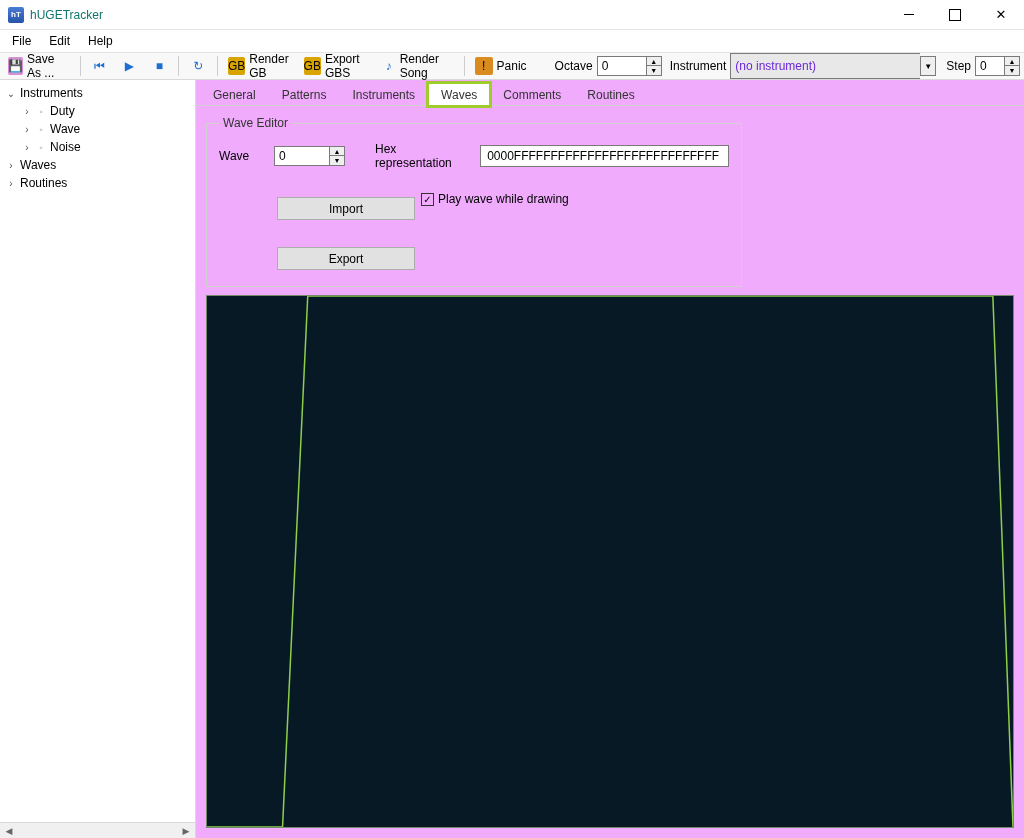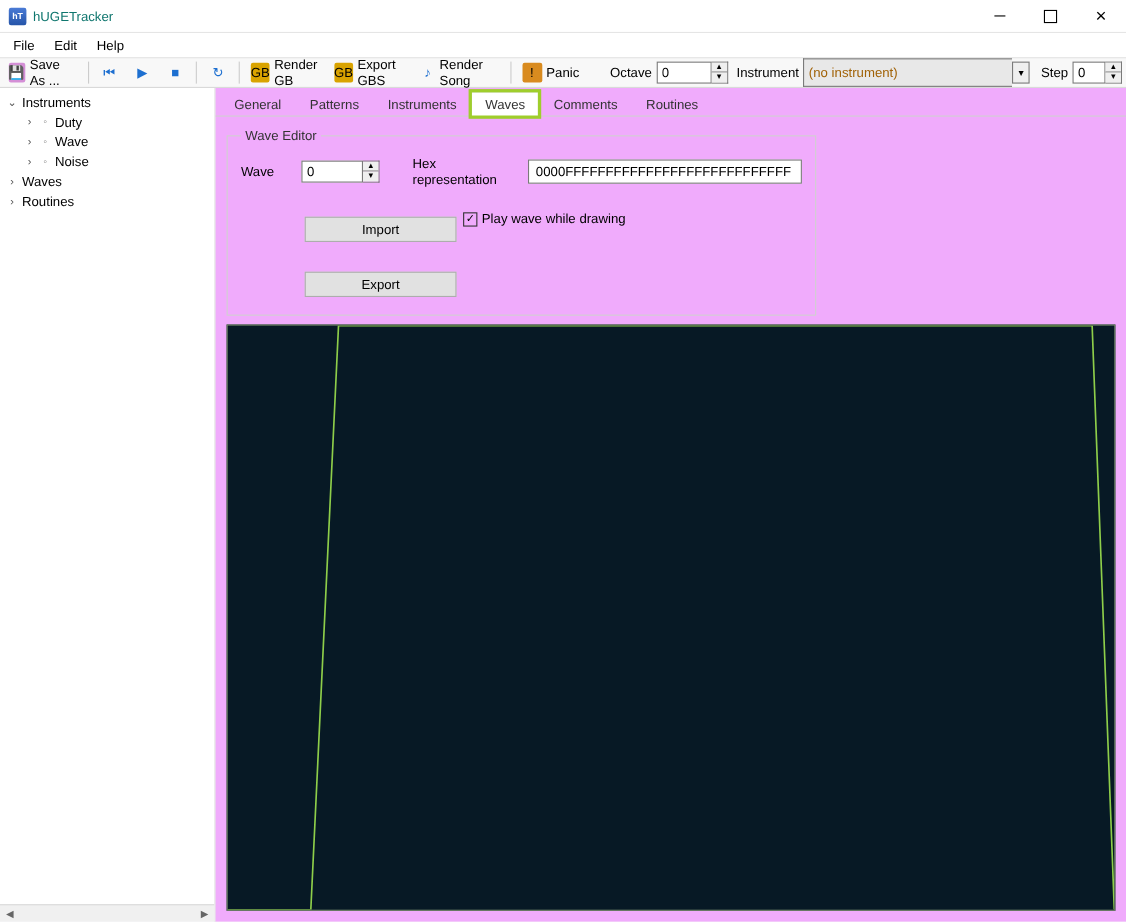--- a/index.html
+++ b/index.html
@@ -20,21 +20,21 @@
 .toolbar { height: 28px; display:flex; align-items:center; padding: 2px 4px; gap:4px; border-top:1px solid #e3e3e3; border-bottom:1px solid #d9d9d9; background:#f8f8f8;}
 .tb-icon { width:18px; height:18px; display:inline-flex; align-items:center; justify-content:center; border-radius:2px;}
 .tb-sep { width:1px; height:20px; background:#ccc; margin:0 2px; }
 .tb-btn { display:flex; align-items:center; gap:4px; padding:2px 4px; }
 .spin { display:flex; align-items:center; }
 .spin input { width:50px; height:20px; border:1px solid #7a7a7a; padding:0 4px; text-align:left;}
 .spin .arrows { display:flex; flex-direction:column; border:1px solid #7a7a7a; border-left:none;}
 .spin .arrows div { width:14px; height:9px; background:#efefef; font-size:7px; display:flex; align-items:center; justify-content:center; border-bottom:1px solid #7a7a7a;}
 .spin .arrows div:last-child { border-bottom:none; }
 .dropdown { display:flex; align-items:center; }
-.dropdown input { width:190px; height:20px; border:1px solid #7a7a7a; border-right:none; padding:12px 4px; background:#e8e8e8; color:#a16207;}
+.dropdown input { width:190px; height:20px; border:1px solid #7a7a7a; border-right:none; padding:12px 4px; background:#e8e8e8; color:#6d28d9;}
 .dropdown .dd-btn { width:16px; height:20px; border:1px solid #7a7a7a; background:#efefef; display:flex; align-items:center; justify-content:center; font-size:8px;}
 
 .body { display:flex; height: calc(838px - 30px - 22px - 28px); }
 .sidebar { width:196px; border-right:1px solid #d9d9d9; display:flex; flex-direction:column; overflow:hidden;}
 .tree { flex:1; padding:4px 6px; }
 .tree-row { display:flex; align-items:center; height:18px; gap:4px; }
 .tree-row .twisty { width:10px; text-align:center; font-size:10px; color:#555; }
 .tree-row .dot { width:10px; font-size:10px; color:#888; text-align:center;}
 .sb-scroll { height:16px; border-top:1px solid #d9d9d9; background:#f0f0f0; display:flex; align-items:center; justify-content:space-between; padding:0 2px;}
 .sb-scroll .arr { width:14px; height:12px; display:flex; align-items:center; justify-content:center; font-size:9px; color:#666;}

